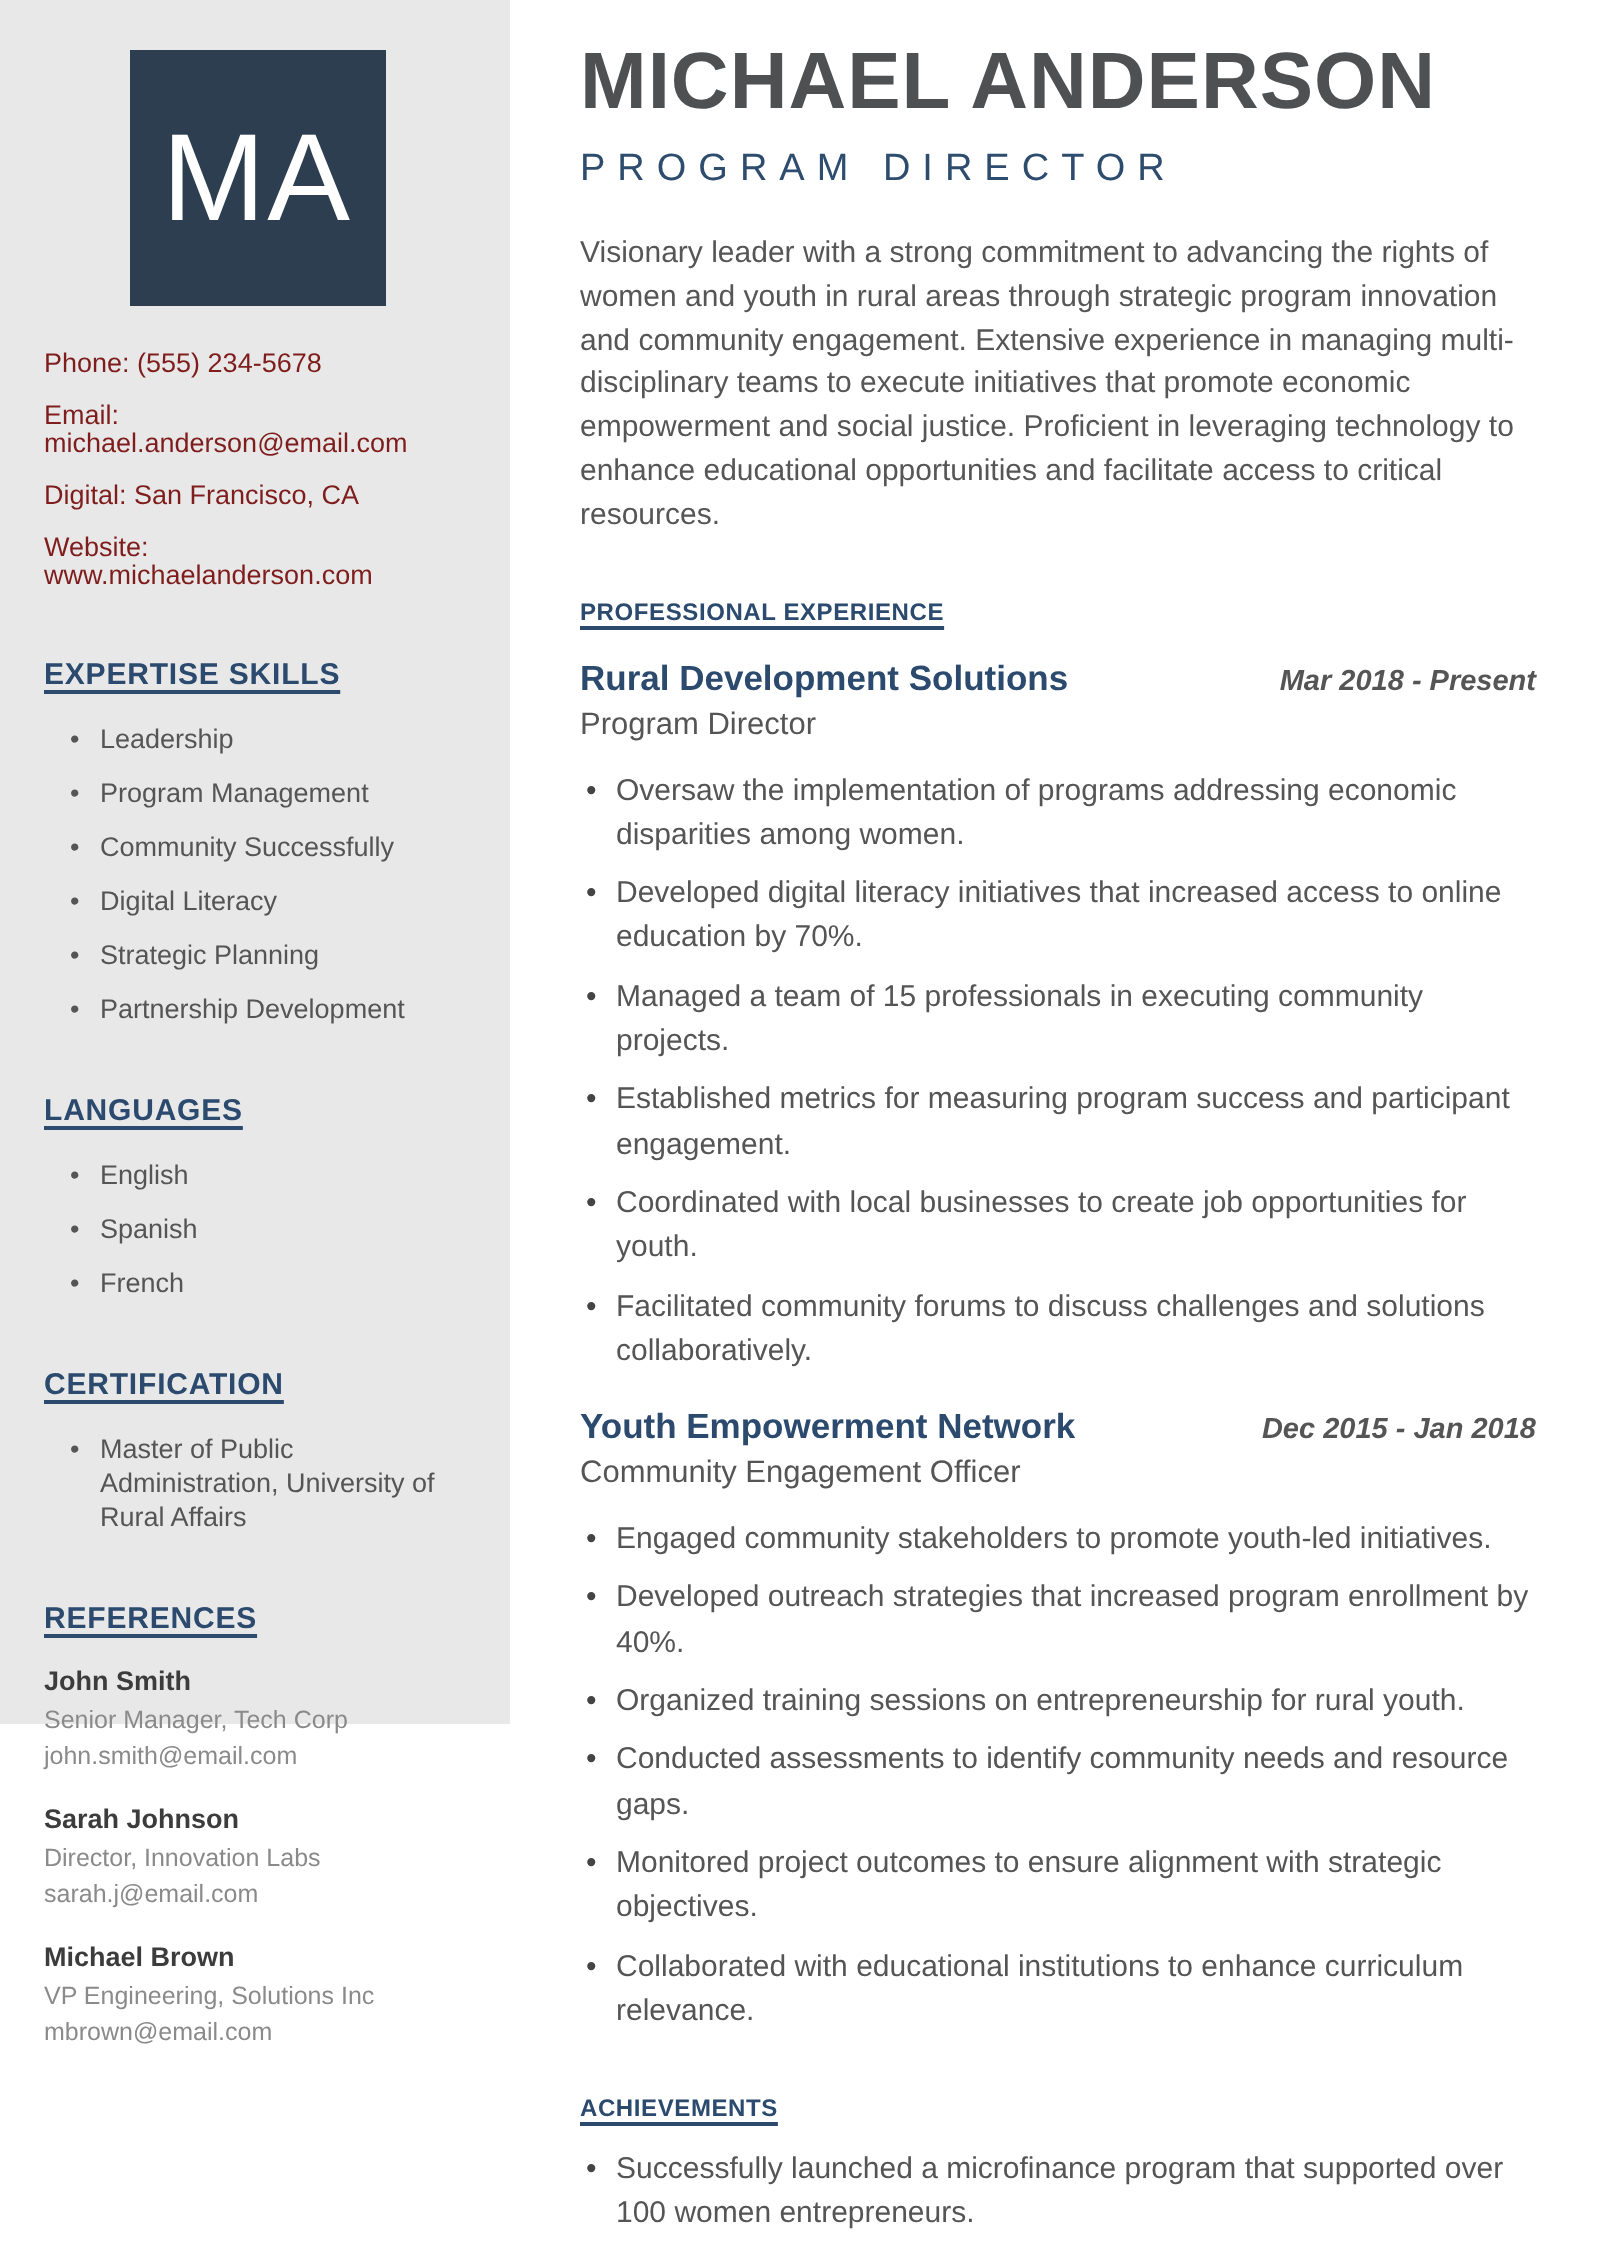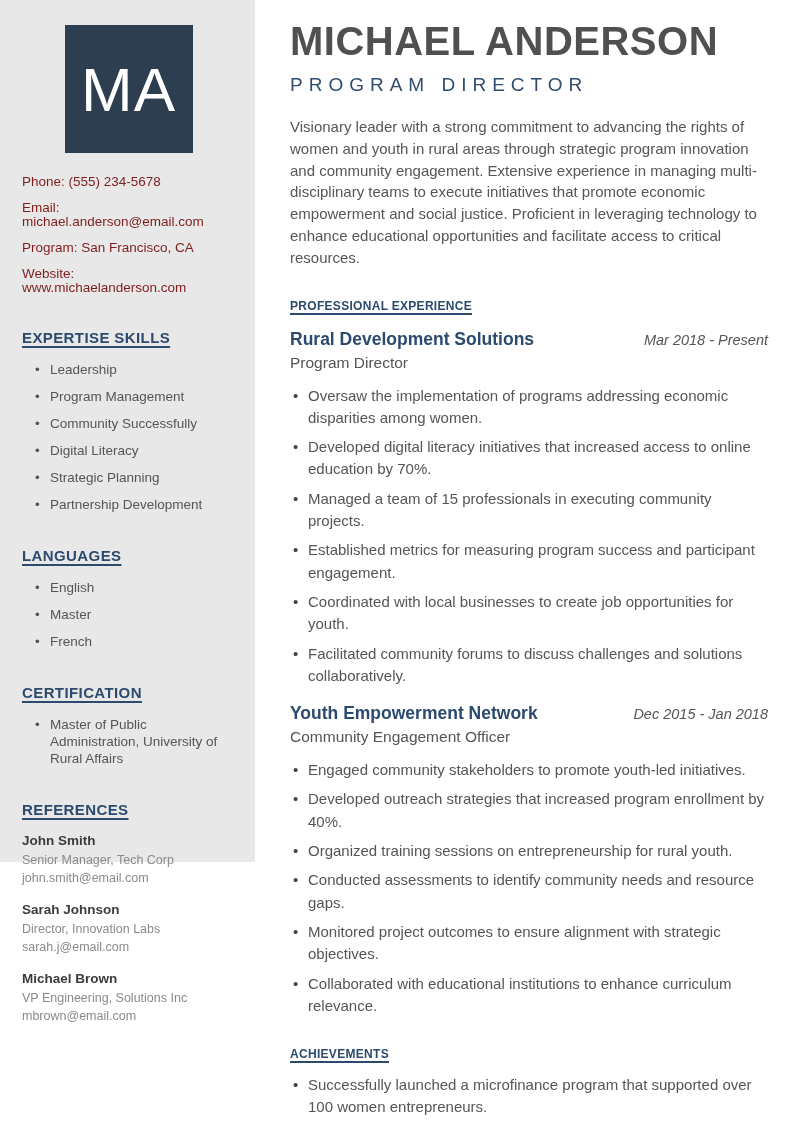--- a/index.html
+++ b/index.html
@@ -59,21 +59,21 @@
     margin: 20px 0 0 0; font-size: 15px; color: #565656; line-height: 21.8px;
   }
   .main-h {
     font-size: 12px; font-weight: 700; color: #2b4a6e;
     text-decoration: underline; text-underline-offset: 3px; text-decoration-thickness: 1.5px;
     letter-spacing: 0.3px; margin: 30px 0 0 0;
   }
   .job { margin-top: 16px; }
   .job-head { display: flex; align-items: baseline; justify-content: space-between; }
   .company { margin: 0; font-size: 17.5px; font-weight: 700; color: #2b4a6e; }
-  .dates { font-size: 14.5px; font-style: italic; color: #555555; white-space: nowrap; }
+  .dates { font-size: 14.5px; font-style: italic; color: #555555; white-space: nowrap; font-weight: bold; }
   .role { margin: 4px 0 0 0; font-size: 15.5px; color: #555555; }
   .main-list { list-style: none; margin: 13px 0 0 0; padding: 0; }
   .main-list li {
     position: relative; padding-left: 18px; margin: 0 0 7px 0;
     font-size: 15px; color: #555555; line-height: 22.3px;
   }
   .main-list li::before { content: "•"; position: absolute; left: 3px; color: #444444; }
 </style>
 </head>
 <body>
@@ -81,41 +81,41 @@
 <div class="page">
 
   <aside class="sidebar">
     <div class="monogram">
       <span>MA</span>
     </div>
 
     <div class="contact">
       <p>Phone: (555) 234-5678</p>
       <p>Email: michael.anderson@email.com</p>
-      <p>Program: San Francisco, CA</p>
+      <p>Digital: San Francisco, CA</p>
       <p>Website: www.michaelanderson.com</p>
     </div>
 
     <section>
       <h2 class="side-h">EXPERTISE SKILLS</h2>
       <ul class="side-list">
         <li>Leadership</li>
         <li>Program Management</li>
         <li>Community Successfully</li>
         <li>Digital Literacy</li>
         <li>Strategic Planning</li>
         <li>Partnership Development</li>
       </ul>
     </section>
 
     <section>
       <h2 class="side-h">LANGUAGES</h2>
       <ul class="side-list">
         <li>English</li>
-        <li>Master</li>
+        <li>Spanish</li>
         <li>French</li>
       </ul>
     </section>
 
     <section>
       <h2 class="side-h">CERTIFICATION</h2>
       <ul class="side-list">
         <li>Master of Public Administration, University of Rural Affairs</li>
       </ul>
     </section>

